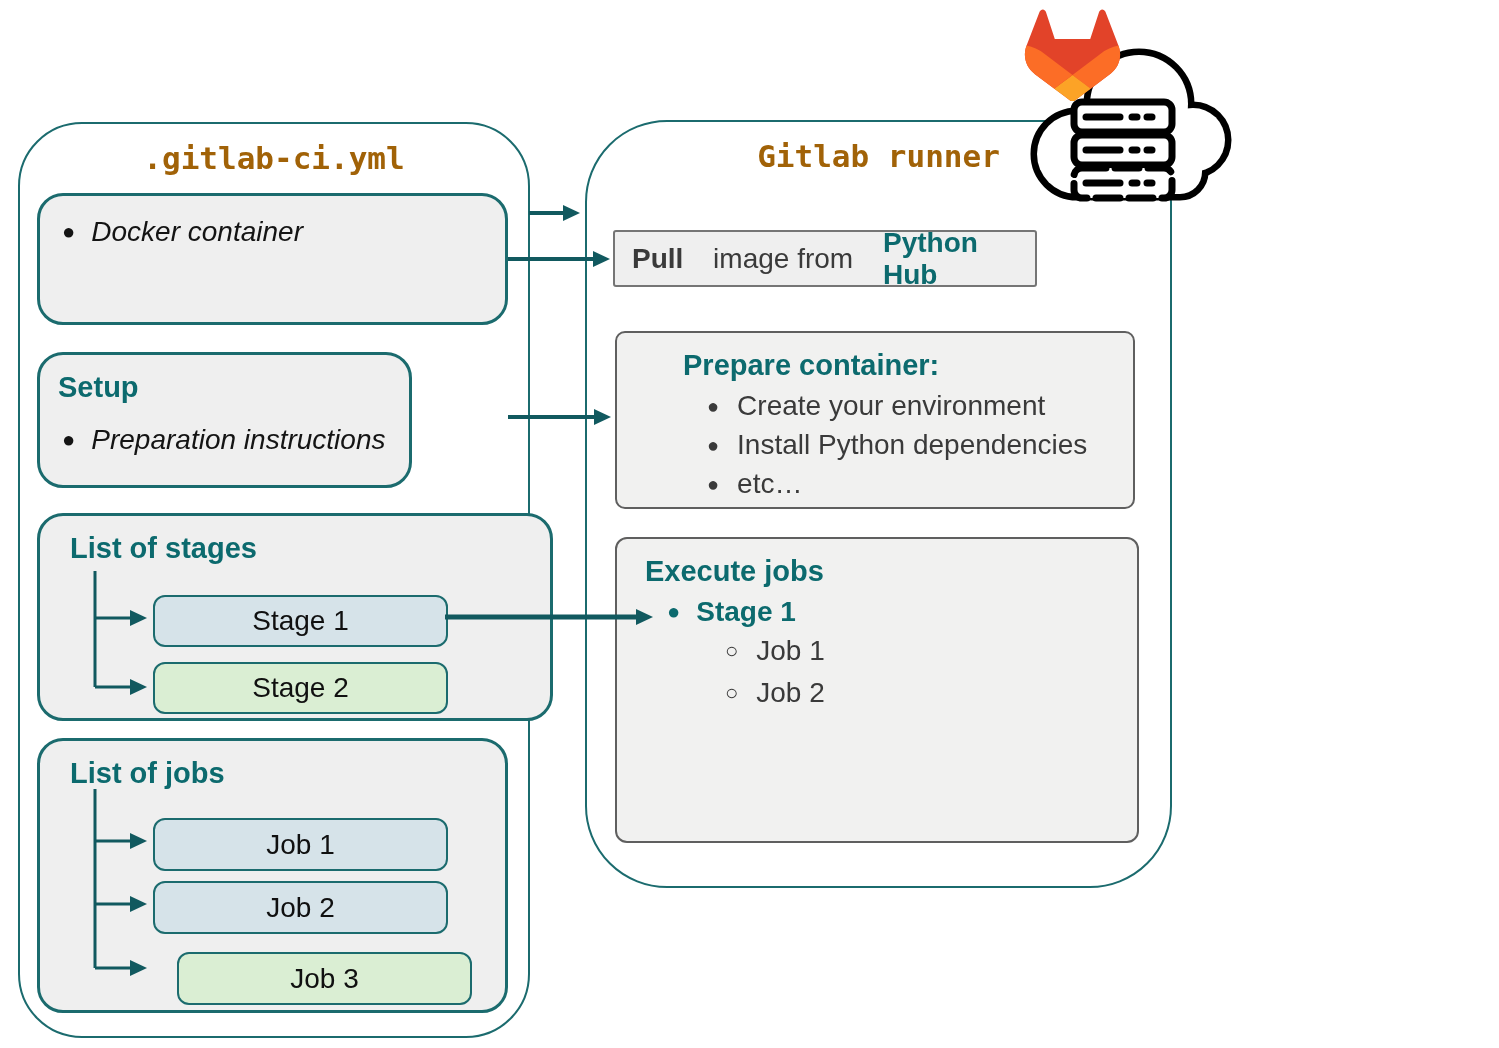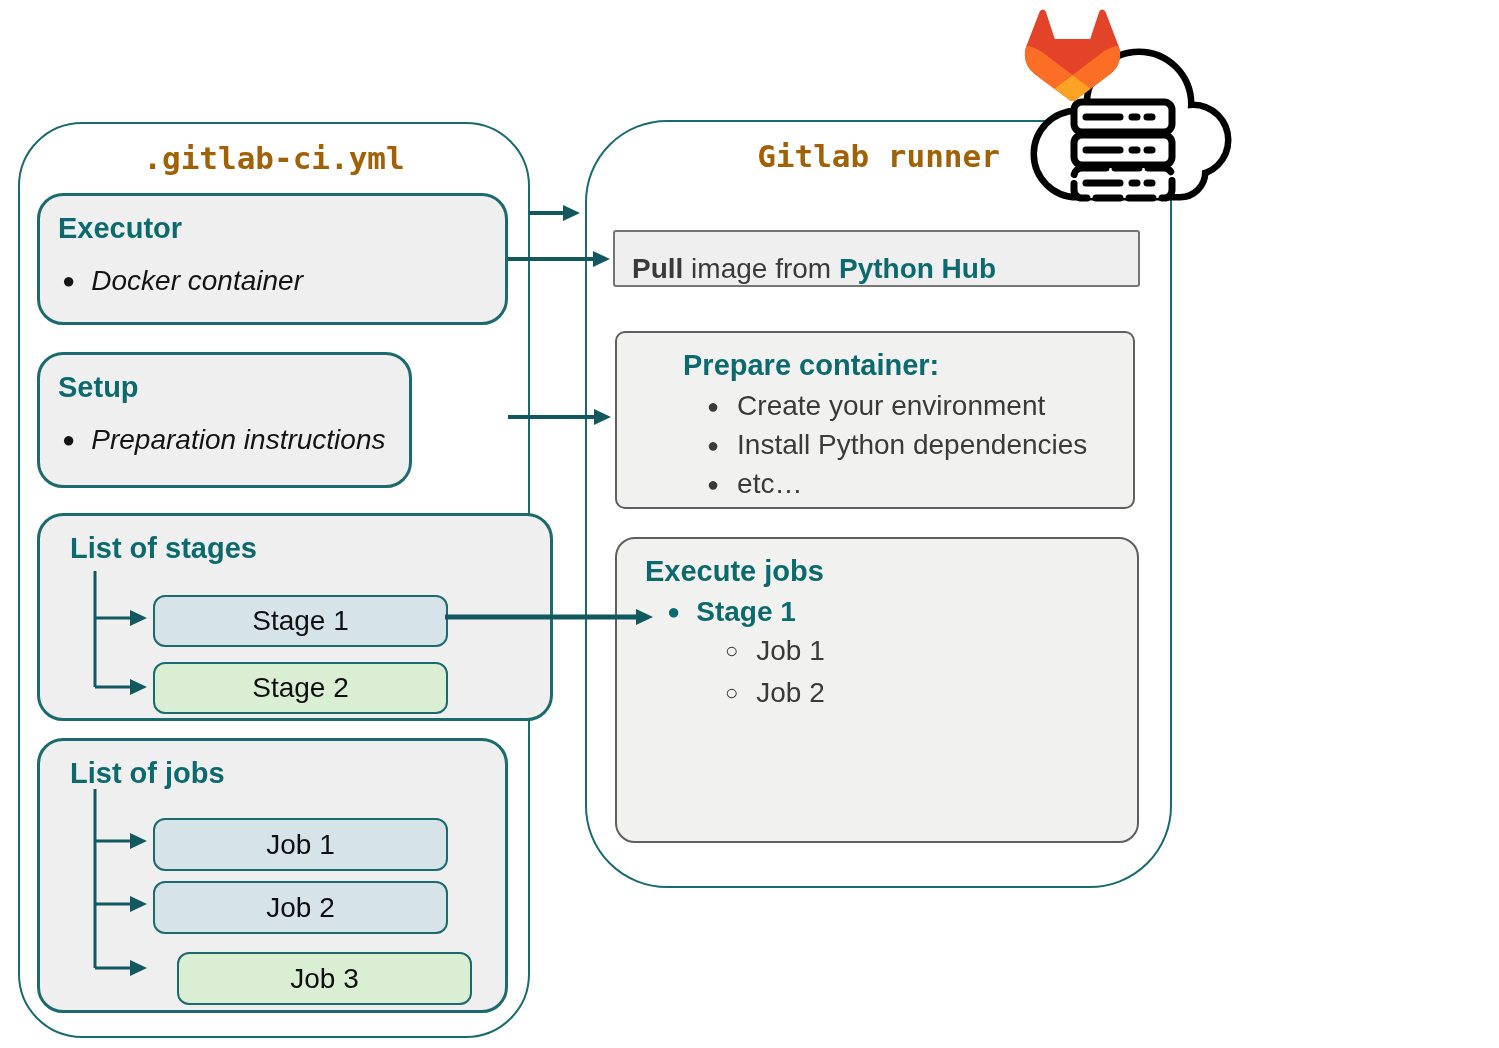--- a/index.html
+++ b/index.html
@@ -25,31 +25,31 @@
   .bullet-row .dot{font-size:22px;font-style:normal;color:#141414;}
 
   
   .item-box{position:absolute;left:113px;width:295px;height:52px;background:#d6e3e9;
     border:2px solid #1b6b6e;border-radius:12px;display:flex;align-items:center;
     justify-content:center;font-size:28px;color:#101010;box-sizing:border-box;}
   .item-box.green{background:#daeed3;}
 
   
   .step-box{position:absolute;background:#f1f1f0;border:2px solid #5f5f5f;z-index:2;box-sizing:border-box;}
-  .pull-box{left:613px;top:230px;width:527px;height:57px;border-radius:3px;border-color:#757575;
-    background:#efefef;display:flex;align-items:flex-end;padding-left:17px;font-size:28px;color:#3a3a3a;}
+  .pull-box{left:613px;top:230px;width:424px;height:57px;border-radius:3px;border-color:#757575;
+    background:#efefef;display:flex;align-items:center;padding-left:17px;font-size:28px;color:#3a3a3a;gap:22px;}
   .pull-box .b{font-weight:bold;}
   .pull-box .teal{font-weight:bold;color:#0c6a6e;}
   .pre{white-space:pre;}
   .prepare-box{left:615px;top:331px;width:520px;height:178px;border-radius:10px;padding-left:38px;}
   .r-heading{margin:16px 0 6px 28px;font-weight:bold;font-size:29px;color:#0c6a6e;}
   .r-bullet-row{display:flex;align-items:center;margin:3px 0 0 52px;gap:18px;
     font-size:28px;color:#3a3a3a;line-height:36px;}
   .r-bullet-row .dot{font-size:20px;color:#3a3a3a;}
-  .execute-box{left:615px;top:537px;width:524px;height:306px;border-radius:20px;}
+  .execute-box{left:615px;top:537px;width:524px;height:306px;border-radius:12px;}
   .stage-row{display:flex;align-items:center;margin:8px 0 0 50px;gap:16px;
     font-size:28px;font-weight:bold;color:#0c6a6e;}
   .stage-row .dot{font-size:22px;color:#0c6a6e;}
   .job-row{display:flex;align-items:center;margin:4px 0 0 108px;gap:18px;
     font-size:28px;color:#3a3a3a;line-height:38px;}
   .job-row .ring{font-size:22px;color:#3a3a3a;}
 
   
   .overlay{position:absolute;left:0;top:0;z-index:3;pointer-events:none;}
   .arr{stroke:#11595f;stroke-width:4;fill:none;marker-end:url(#ah);}
@@ -69,21 +69,20 @@
 <div class="canvas">
 
   <div class="container left-container">
     <div class="container-title">.gitlab-ci.yml</div>
   </div>
   <div class="container right-container">
     <div class="container-title">Gitlab runner</div>
   </div>
 
   <div class="gbox" style="left:37px;top:193px;width:471px;height:132px;">
-    <div class="gbox-heading">Executor</div>
     <div class="bullet-row">
       <span class="dot">●</span>
       <span>Docker container</span>
     </div>
   </div>
 
   <div class="gbox" style="left:37px;top:352px;width:375px;height:136px;">
     <div class="gbox-heading">Setup</div>
     <div class="bullet-row">
       <span class="dot">●</span>

